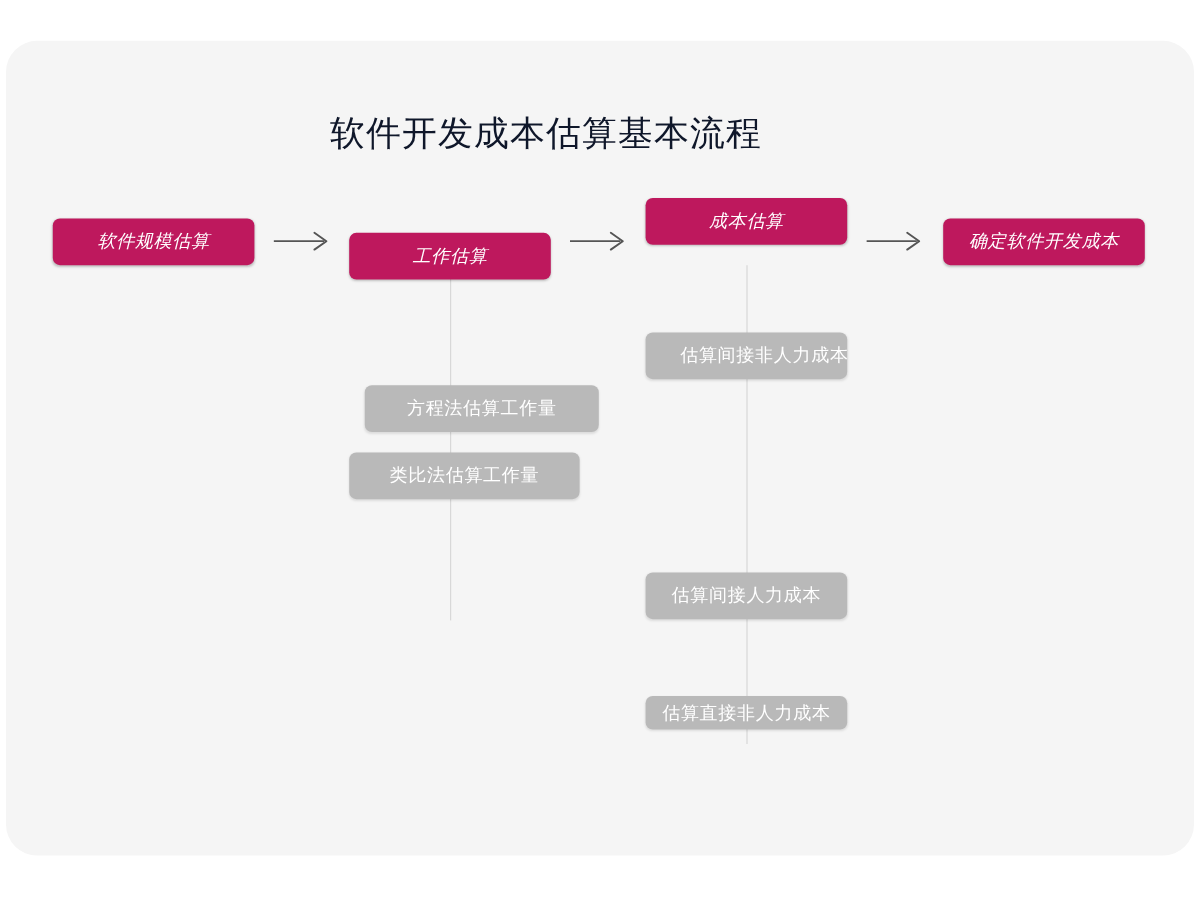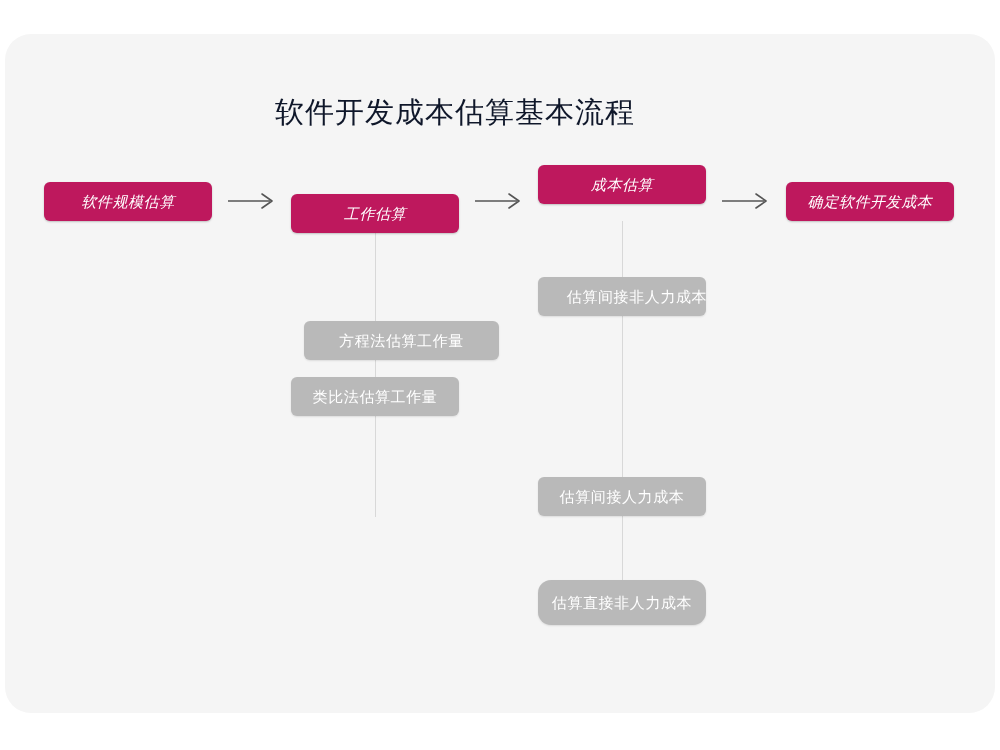--- a/index.html
+++ b/index.html
@@ -126,31 +126,31 @@
   </div>
 
   <div class="node primary" style="left:786px; top:182px; width:168px; height:39px;">
     <span>确定软件开发成本</span>
   </div>
 
   <div class="node secondary" style="left:304px; top:277px; width:195px; height:39px;margin-top:44px;">
     <span>方程法估算工作量</span>
   </div>
 
-  <div class="node secondary" style="left:291px; top:377px; width:168px; height:39px;">
+  <div class="node secondary" style="left:291px; top:377px; width:192px; height:39px;">
     <span>类比法估算工作量</span>
   </div>
 
 
   <div class="node secondary" style="left:538px; top:277px; width:168px; height:39px;padding-left:30px;">
     <span>估算间接非人力成本</span>
   </div>
 
 
   <div class="node secondary" style="left:538px; top:477px; width:168px; height:39px;">
     <span>估算间接人力成本</span>
   </div>
 
-  <div class="node secondary" style="left:538px; top:580px; width:168px; height:45px;border-radius:13px;">
+  <div class="node secondary" style="left:538px; top:580px; width:168px; height:28px;">
     <span>估算直接非人力成本</span>
   </div>
 
 </div>
 
 </body></html>

